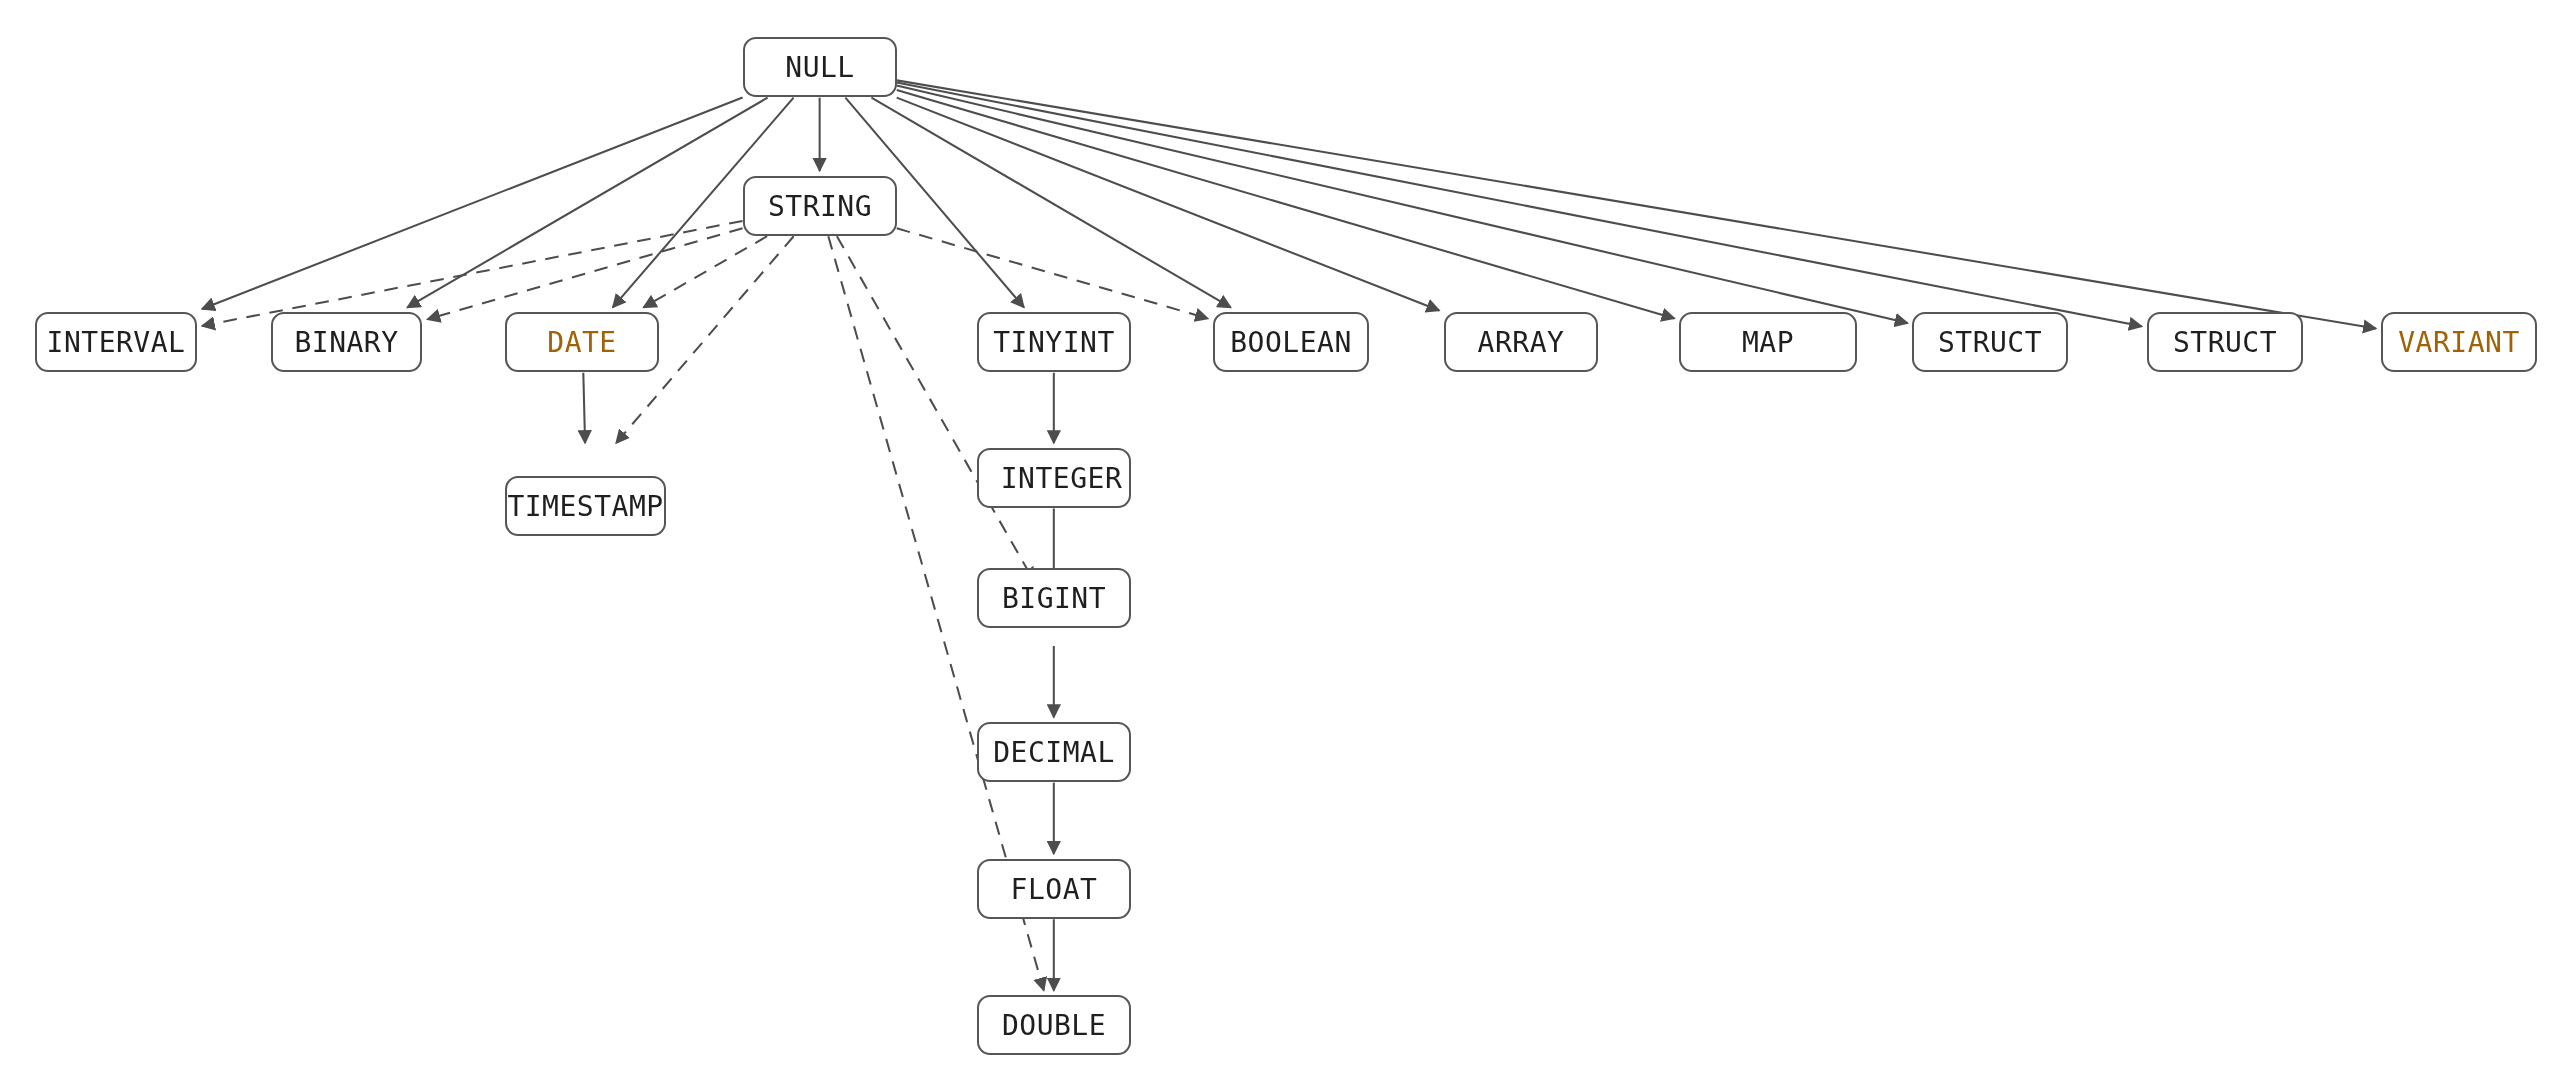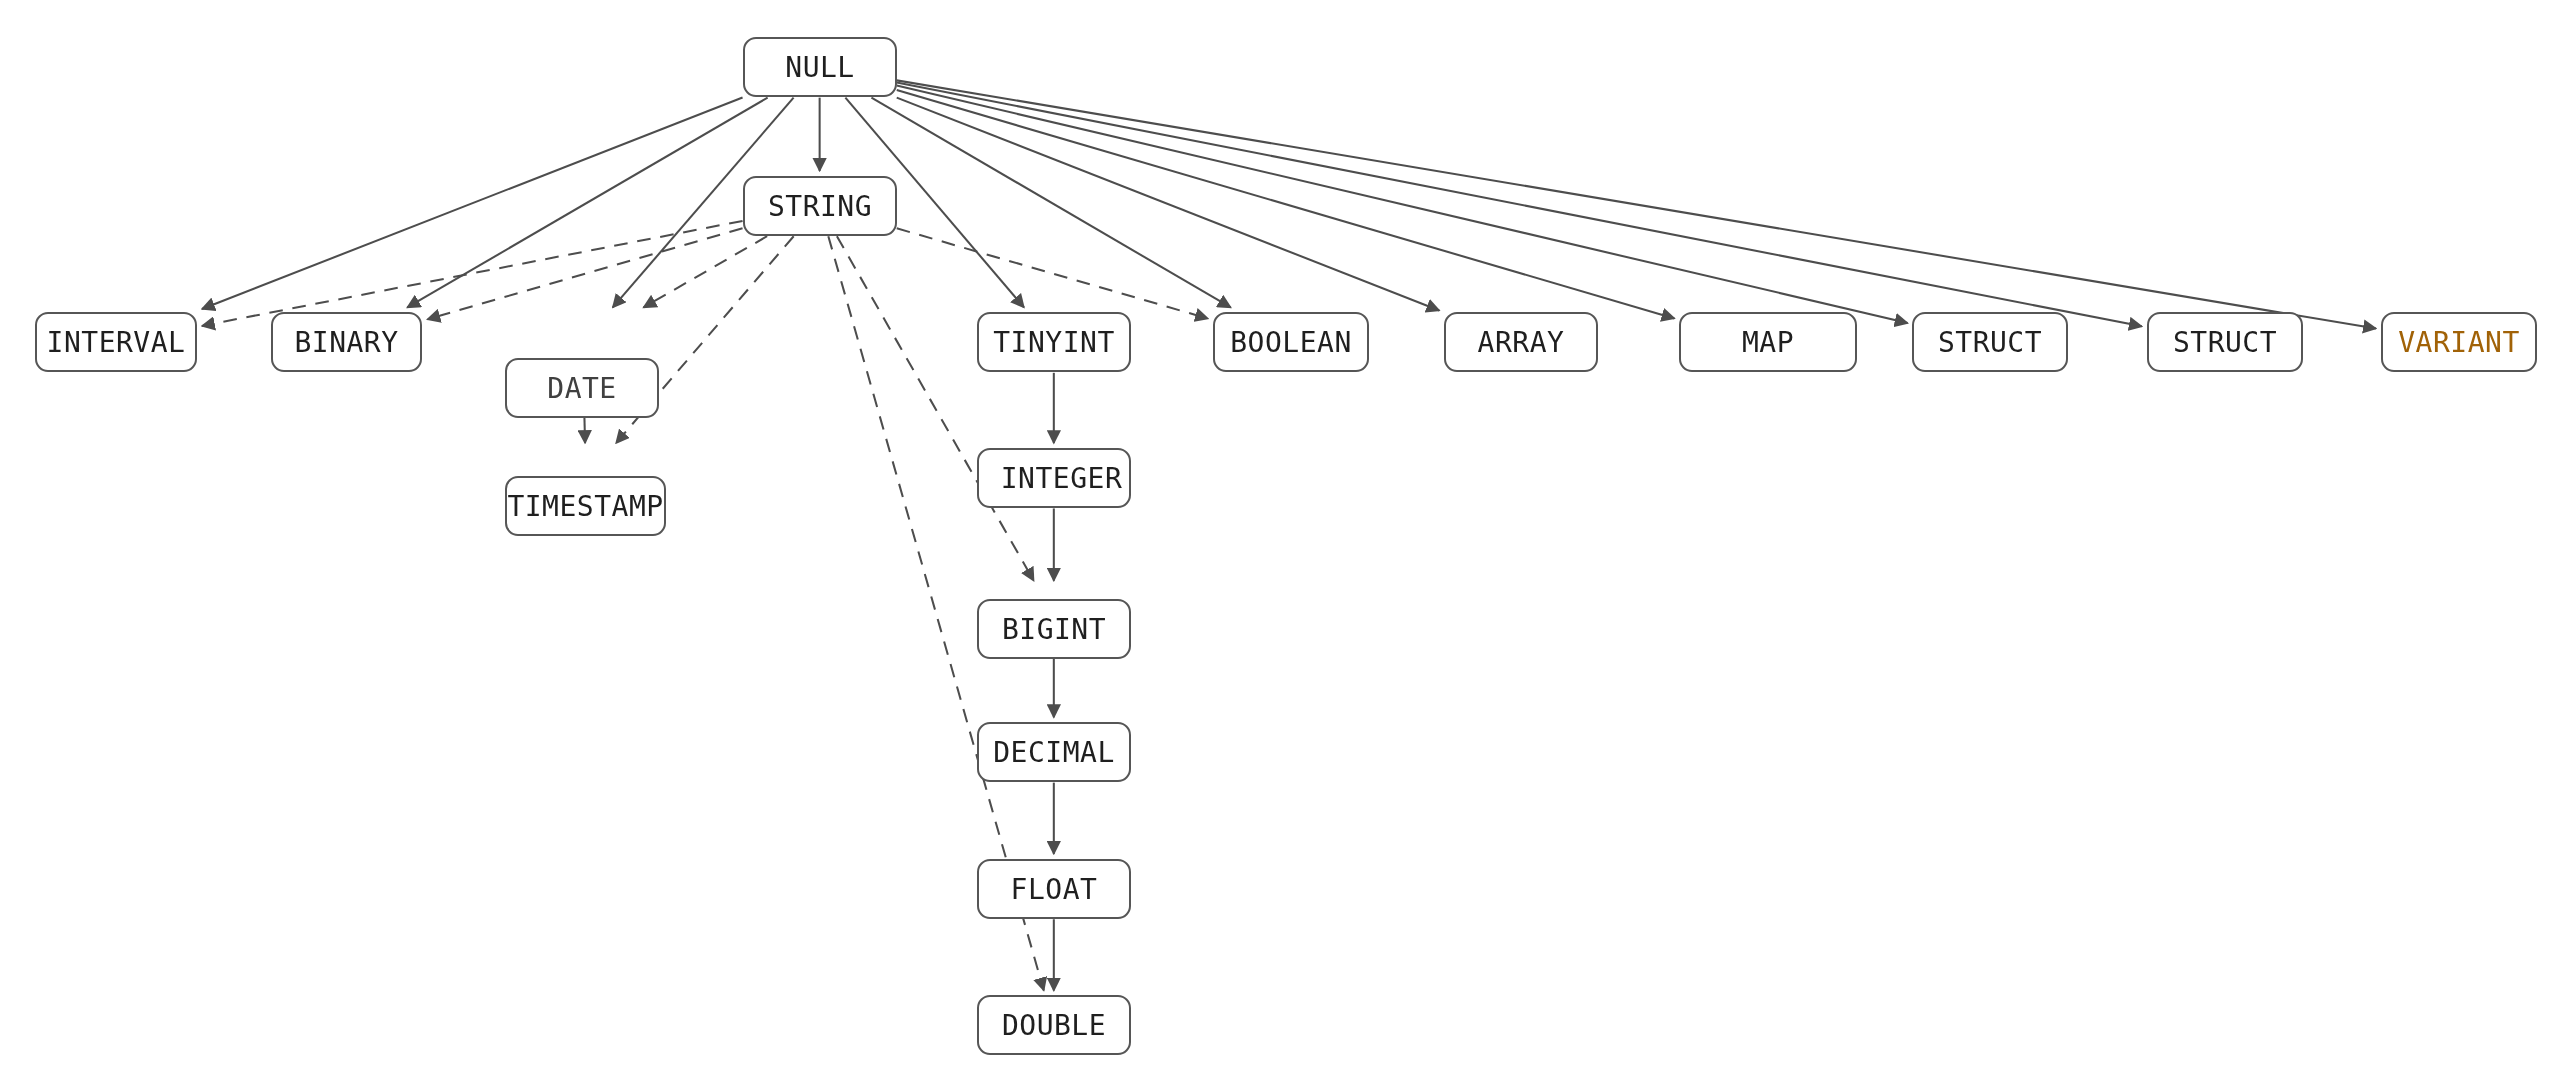--- a/index.html
+++ b/index.html
@@ -89,21 +89,21 @@
       </div>
       <div class="node" style="left: 743px; top: 176px; width: 154px; height: 60px; border-color: rgb(86, 86, 86); background: rgb(255, 255, 255); color: rgb(31, 31, 31);">
         <span class="node-label">STRING</span>
       </div>
       <div class="node" style="left: 35px; top: 312px; width: 162px; height: 60px; border-color: rgb(86, 86, 86); background: rgb(255, 255, 255); color: rgb(31, 31, 31);">
         <span class="node-label">INTERVAL</span>
       </div>
       <div class="node" style="left: 271px; top: 312px; width: 151px; height: 60px; border-color: rgb(86, 86, 86); background: rgb(255, 255, 255); color: rgb(31, 31, 31);">
         <span class="node-label">BINARY</span>
       </div>
-      <div class="node" style="left: 505px; top: 312px; width: 154px; height: 60px; border-color: rgb(86, 86, 86); background: rgb(255, 255, 255); color: #404040; margin-top: 46px;">
+      <div class="node" style="left: 505px; top: 312px; width: 154px; height: 60px; border-color: rgb(86, 86, 86); background: rgb(255, 255, 255); color: #a16207;">
         <span class="node-label">DATE</span>
       </div>
       <div class="node" style="left: 977px; top: 312px; width: 154px; height: 60px; border-color: rgb(86, 86, 86); background: rgb(255, 255, 255); color: rgb(31, 31, 31);">
         <span class="node-label">TINYINT</span>
       </div>
       <div class="node" style="left: 1213px; top: 312px; width: 156px; height: 60px; border-color: rgb(86, 86, 86); background: rgb(255, 255, 255); color: rgb(31, 31, 31);">
         <span class="node-label">BOOLEAN</span>
       </div>
       <div class="node" style="left: 1444px; top: 312px; width: 154px; height: 60px; border-color: rgb(86, 86, 86); background: rgb(255, 255, 255); color: rgb(31, 31, 31);">
         <span class="node-label">ARRAY</span>
@@ -119,21 +119,21 @@
       </div>
       <div class="node" style="left: 2381px; top: 312px; width: 156px; height: 60px; border-color: rgb(86, 86, 86); background: rgb(255, 255, 255); color: #a16207;">
         <span class="node-label">VARIANT</span>
       </div>
       <div class="node" style="left: 505px; top: 448px; width: 161px; height: 60px; border-color: rgb(86, 86, 86); background: rgb(255, 255, 255); color: rgb(31, 31, 31); margin-top: 28px;">
         <span class="node-label">TIMESTAMP</span>
       </div>
       <div class="node" style="left: 977px; top: 448px; width: 154px; height: 60px; border-color: rgb(86, 86, 86); background: rgb(255, 255, 255); color: rgb(31, 31, 31); padding-left: 15px;">
         <span class="node-label">INTEGER</span>
       </div>
-      <div class="node" style="left: 977px; top: 599px; width: 154px; height: 60px; border-color: rgb(86, 86, 86); background: rgb(255, 255, 255); color: rgb(31, 31, 31);">
+      <div class="node" style="left: 977px; top: 568px; width: 154px; height: 60px; border-color: rgb(86, 86, 86); background: rgb(255, 255, 255); color: rgb(31, 31, 31);">
         <span class="node-label">BIGINT</span>
       </div>
       <div class="node" style="left: 977px; top: 722px; width: 154px; height: 60px; border-color: rgb(86, 86, 86); background: rgb(255, 255, 255); color: rgb(31, 31, 31);">
         <span class="node-label">DECIMAL</span>
       </div>
       <div class="node" style="left: 977px; top: 859px; width: 154px; height: 60px; border-color: rgb(86, 86, 86); background: rgb(255, 255, 255); color: rgb(31, 31, 31);">
         <span class="node-label">FLOAT</span>
       </div>
       <div class="node" style="left: 977px; top: 995px; width: 154px; height: 60px; border-color: rgb(86, 86, 86); background: rgb(255, 255, 255); color: rgb(31, 31, 31);">
         <span class="node-label">DOUBLE</span>

